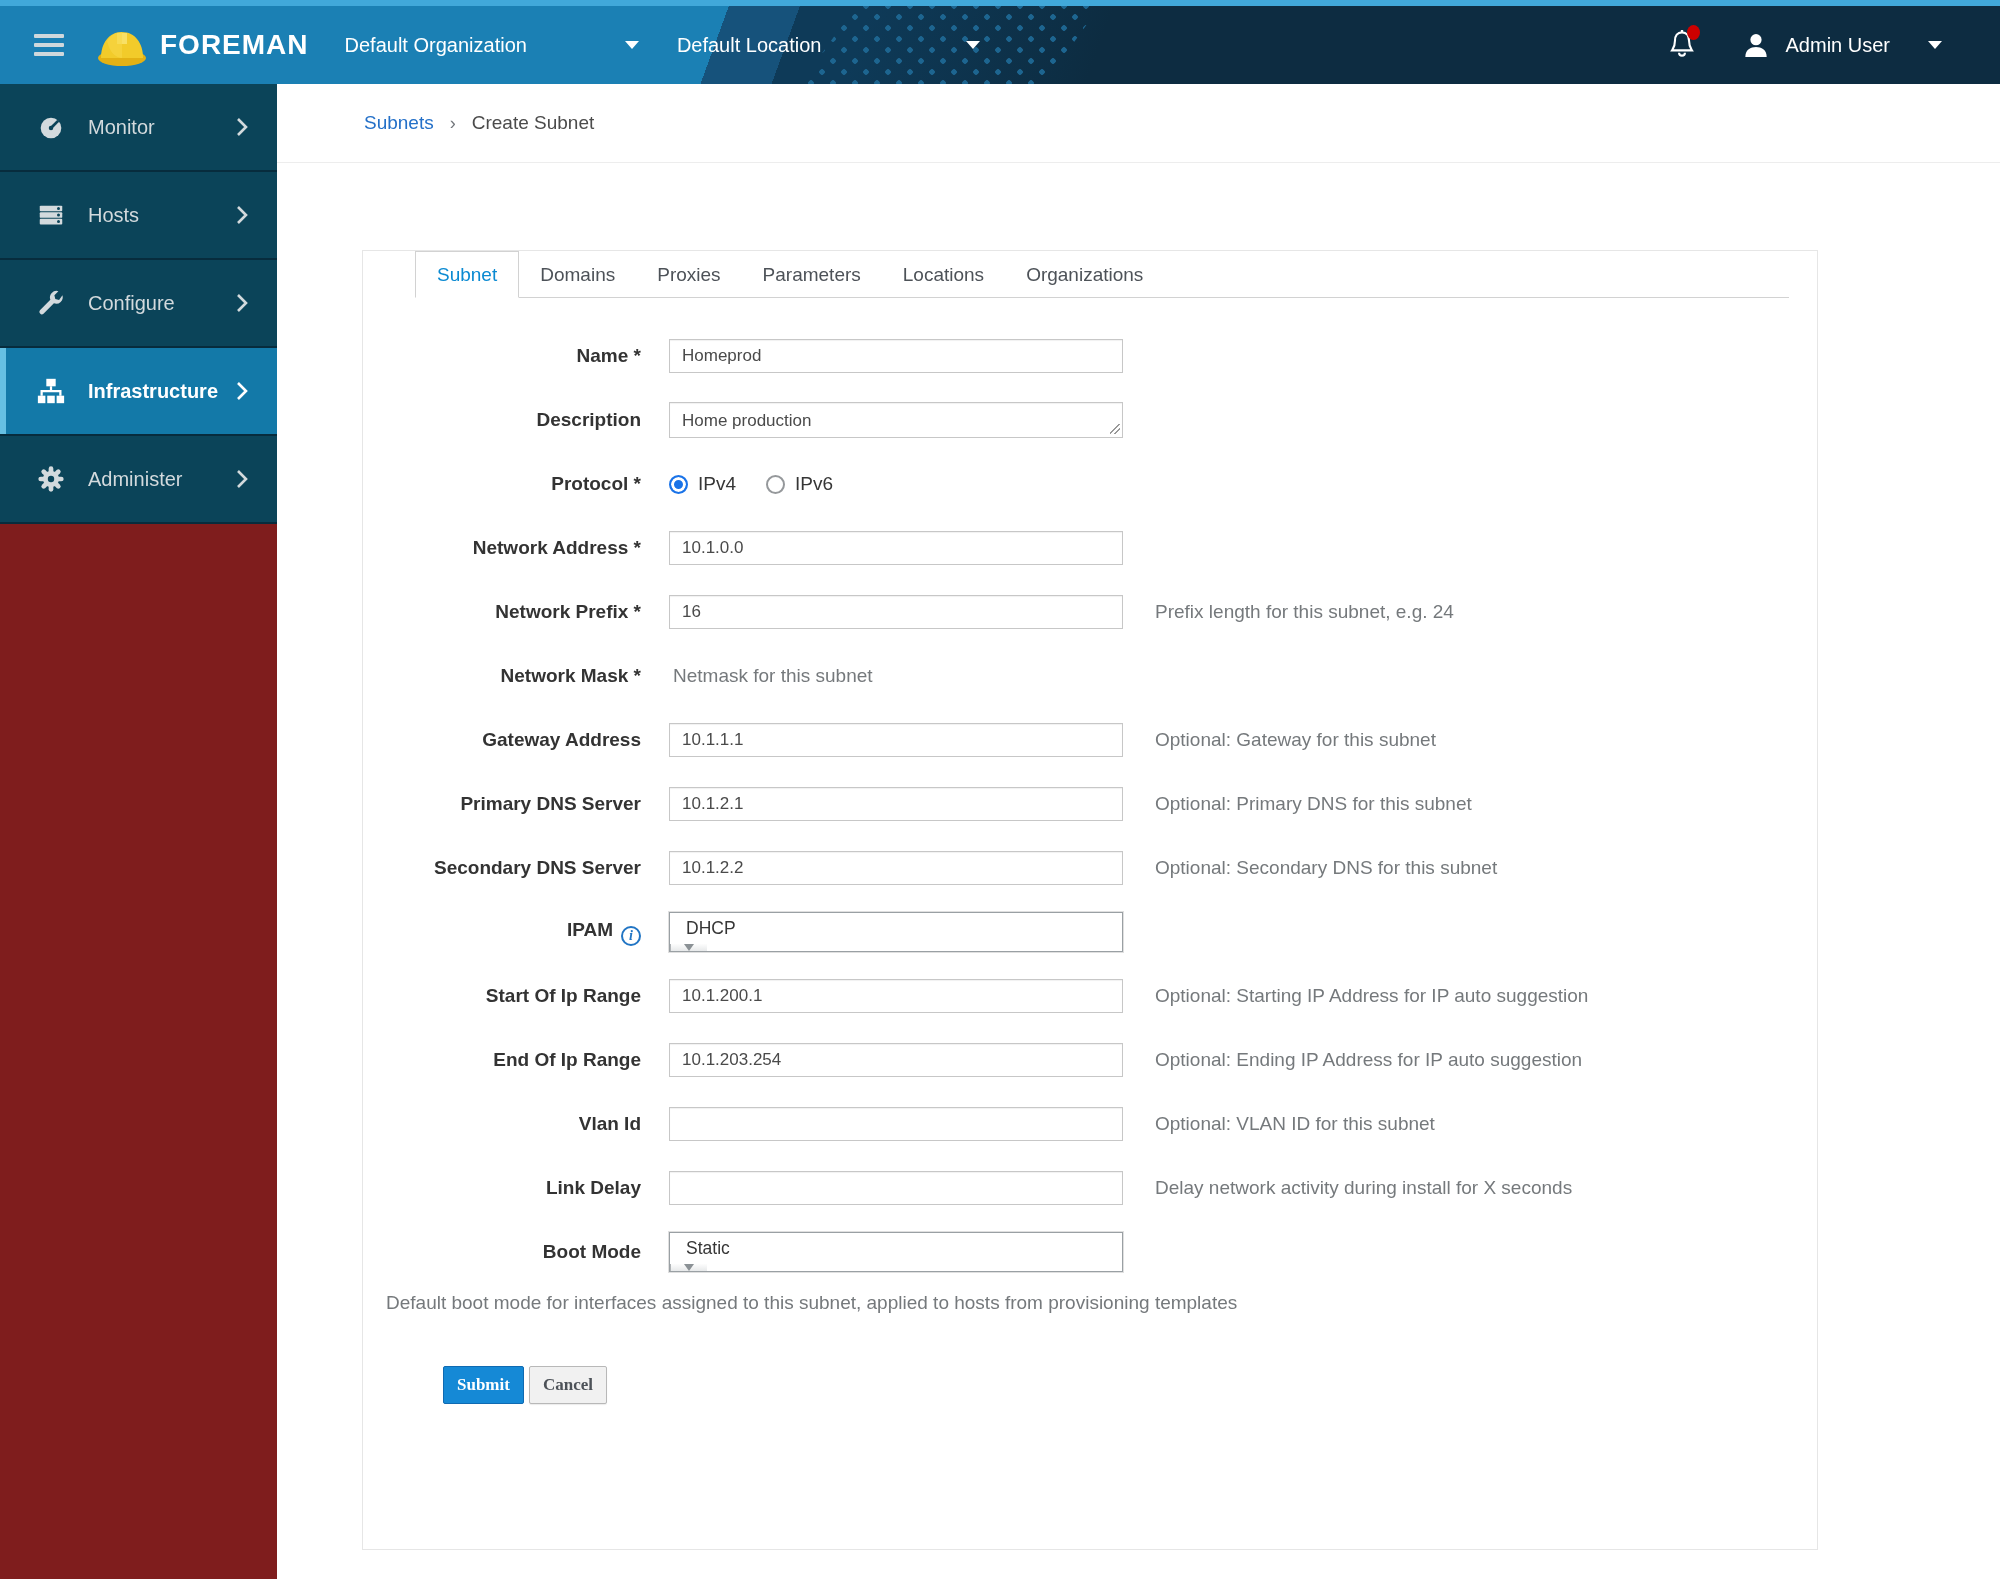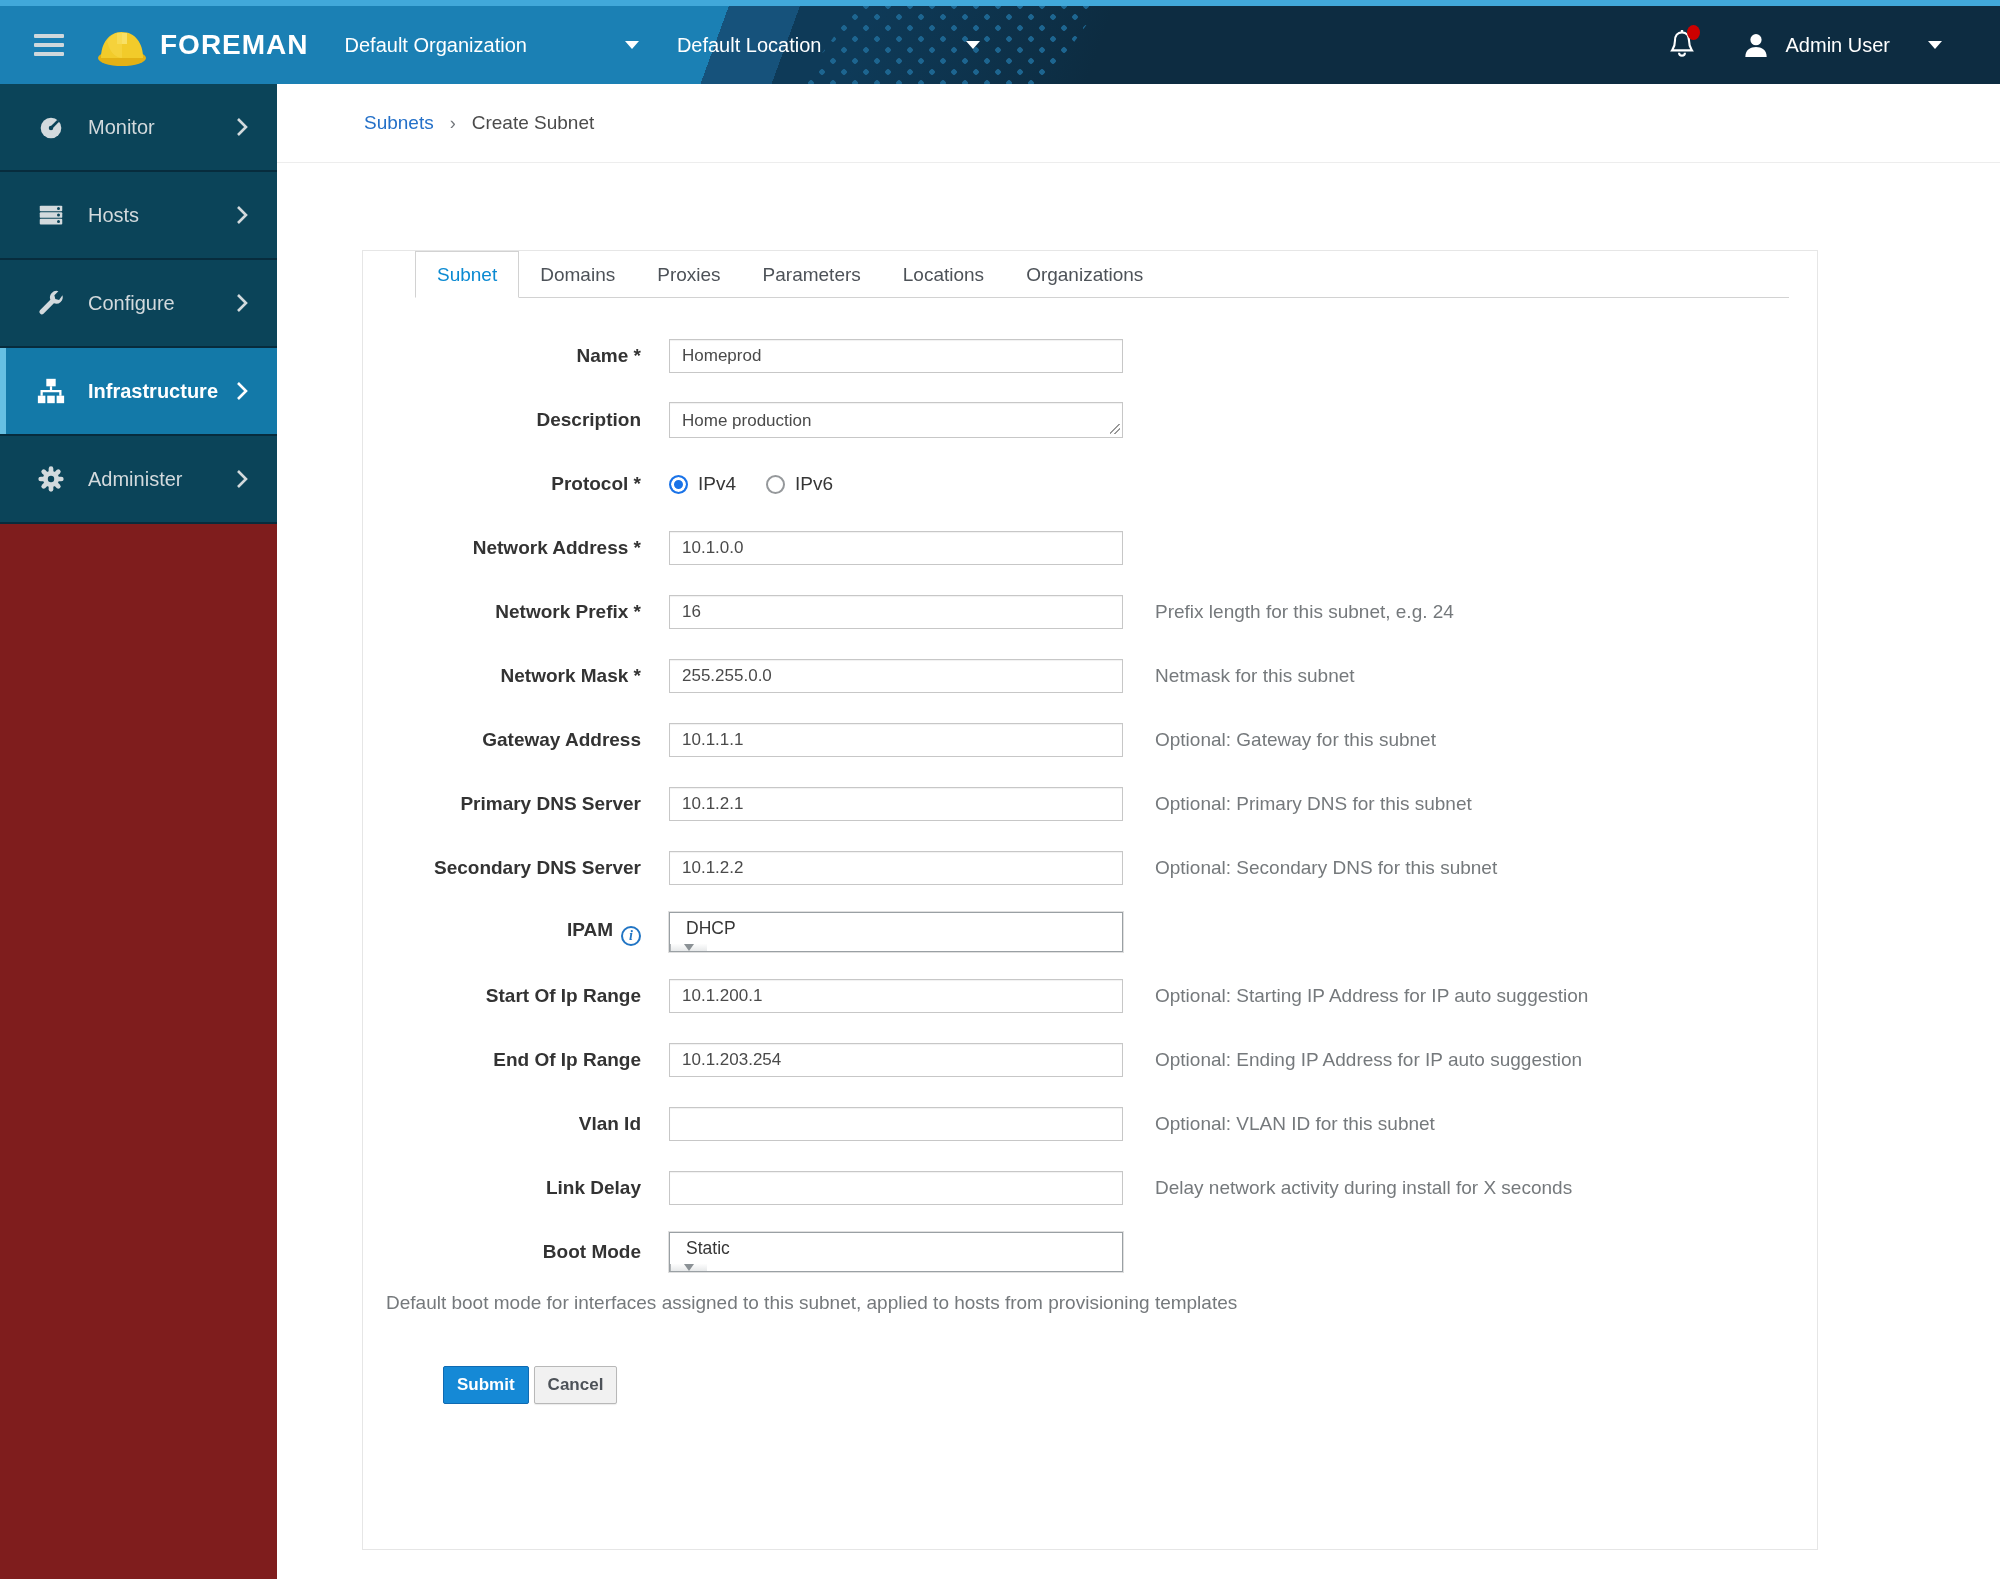--- a/index.html
+++ b/index.html
@@ -82,21 +82,21 @@
   .radio { width:19px; height:19px; border-radius:50%; flex:0 0 auto; cursor:pointer; }
   .radio.on { background:#1a73e8; border:2px solid #1a73e8; box-shadow:inset 0 0 0 3px #fff; }
   .radio.off { background:#fff; border:2px solid #95989b; }
   .radio-label { margin-left:10px; font-size:19px; color:#363636; }
   .radio-opt + .radio-opt { margin-left:30px; }
   .radio-opt { display:flex; align-items:center; }
   .info-icon { display:inline-flex; align-items:center; justify-content:center; width:20px; height:20px;
     border-radius:50%; border:2px solid #2175c4; color:#2175c4; font-size:14px; font-weight:bold;
     font-family:"Liberation Serif", serif; font-style:italic; margin-left:8px; vertical-align:-4px; }
   .form-note { margin:8px 0 0 23px; font-size:19px; color:#75797c; }
-  .actions { margin:52px 0 0 80px; display:flex; gap:5px; }
+  .actions { margin:52px 0 0 80px; display:flex; gap:5px;font-family:Liberation Serif, serif; }
   .btn-submit { background:#1589d6; border:1px solid #0f6ab2; color:#fff; font-weight:bold;
     font-size:17px; padding:8px 13px; border-radius:2px; cursor:pointer; font-family:inherit; }
   .btn-cancel { background:#f1f1f1; border:1px solid #b8b8b8; color:#4d5258; font-weight:bold;
     font-size:17px; padding:8px 13px; border-radius:2px; cursor:pointer; font-family:inherit;
     box-shadow:0 1px 1px rgba(0,0,0,.08); }
 </style>
 </head>
 <body>
 
 <div class="topbar">
@@ -257,23 +257,20 @@
         </div>
         <div class="form-row">
           <div class="row-label">Network Prefix *</div>
           <div class="row-control">
             <input class="txt" value="16" style="">
           </div>
           <div class="row-help">Prefix length for this subnet, e.g. 24</div>
         </div>
         <div class="form-row">
           <div class="row-label">Network Mask *</div>
-          <div class="row-control">
-            <input class="txt" value="255.255.0.0" style="">
-          </div>
           <div class="row-help">Netmask for this subnet</div>
         </div>
         <div class="form-row">
           <div class="row-label">Gateway Address</div>
           <div class="row-control">
             <input class="txt" value="10.1.1.1" style="">
           </div>
           <div class="row-help">Optional: Gateway for this subnet</div>
         </div>
         <div class="form-row">

